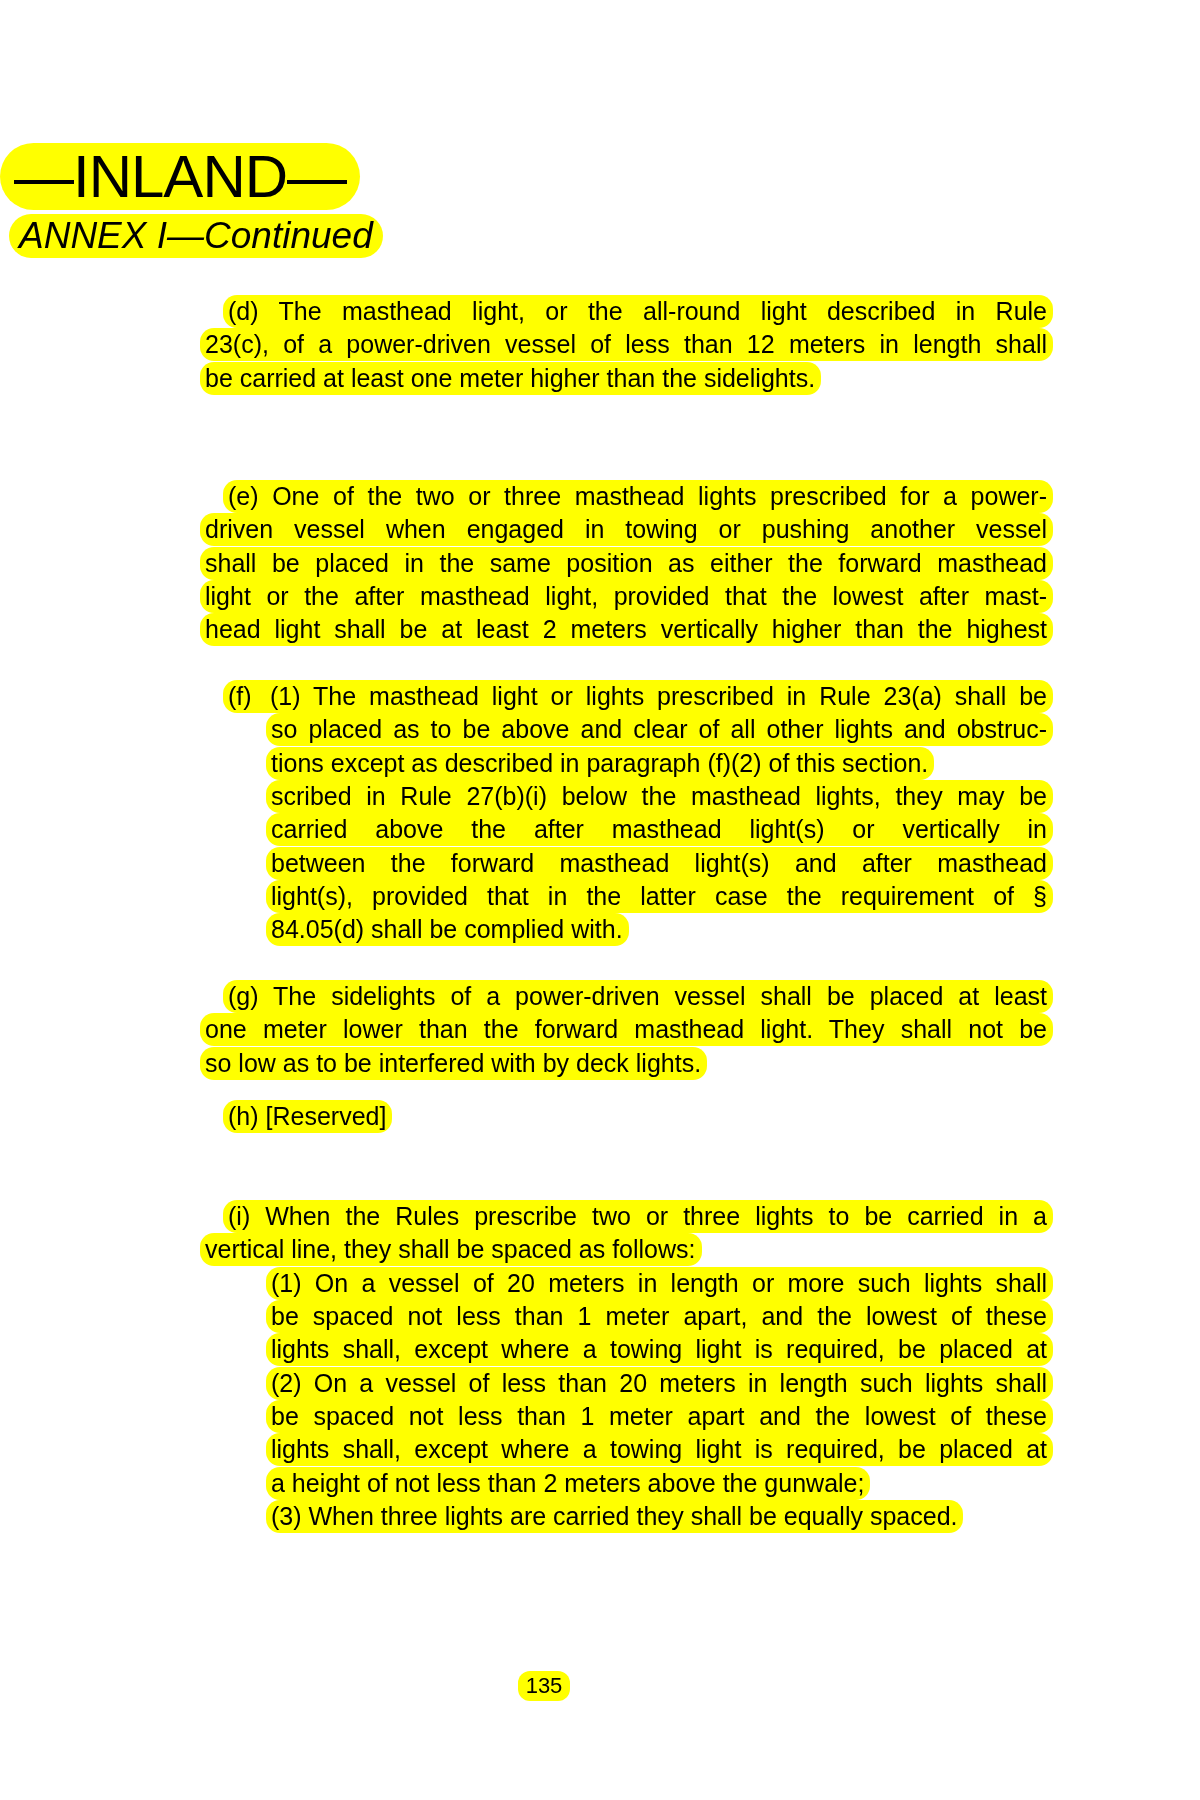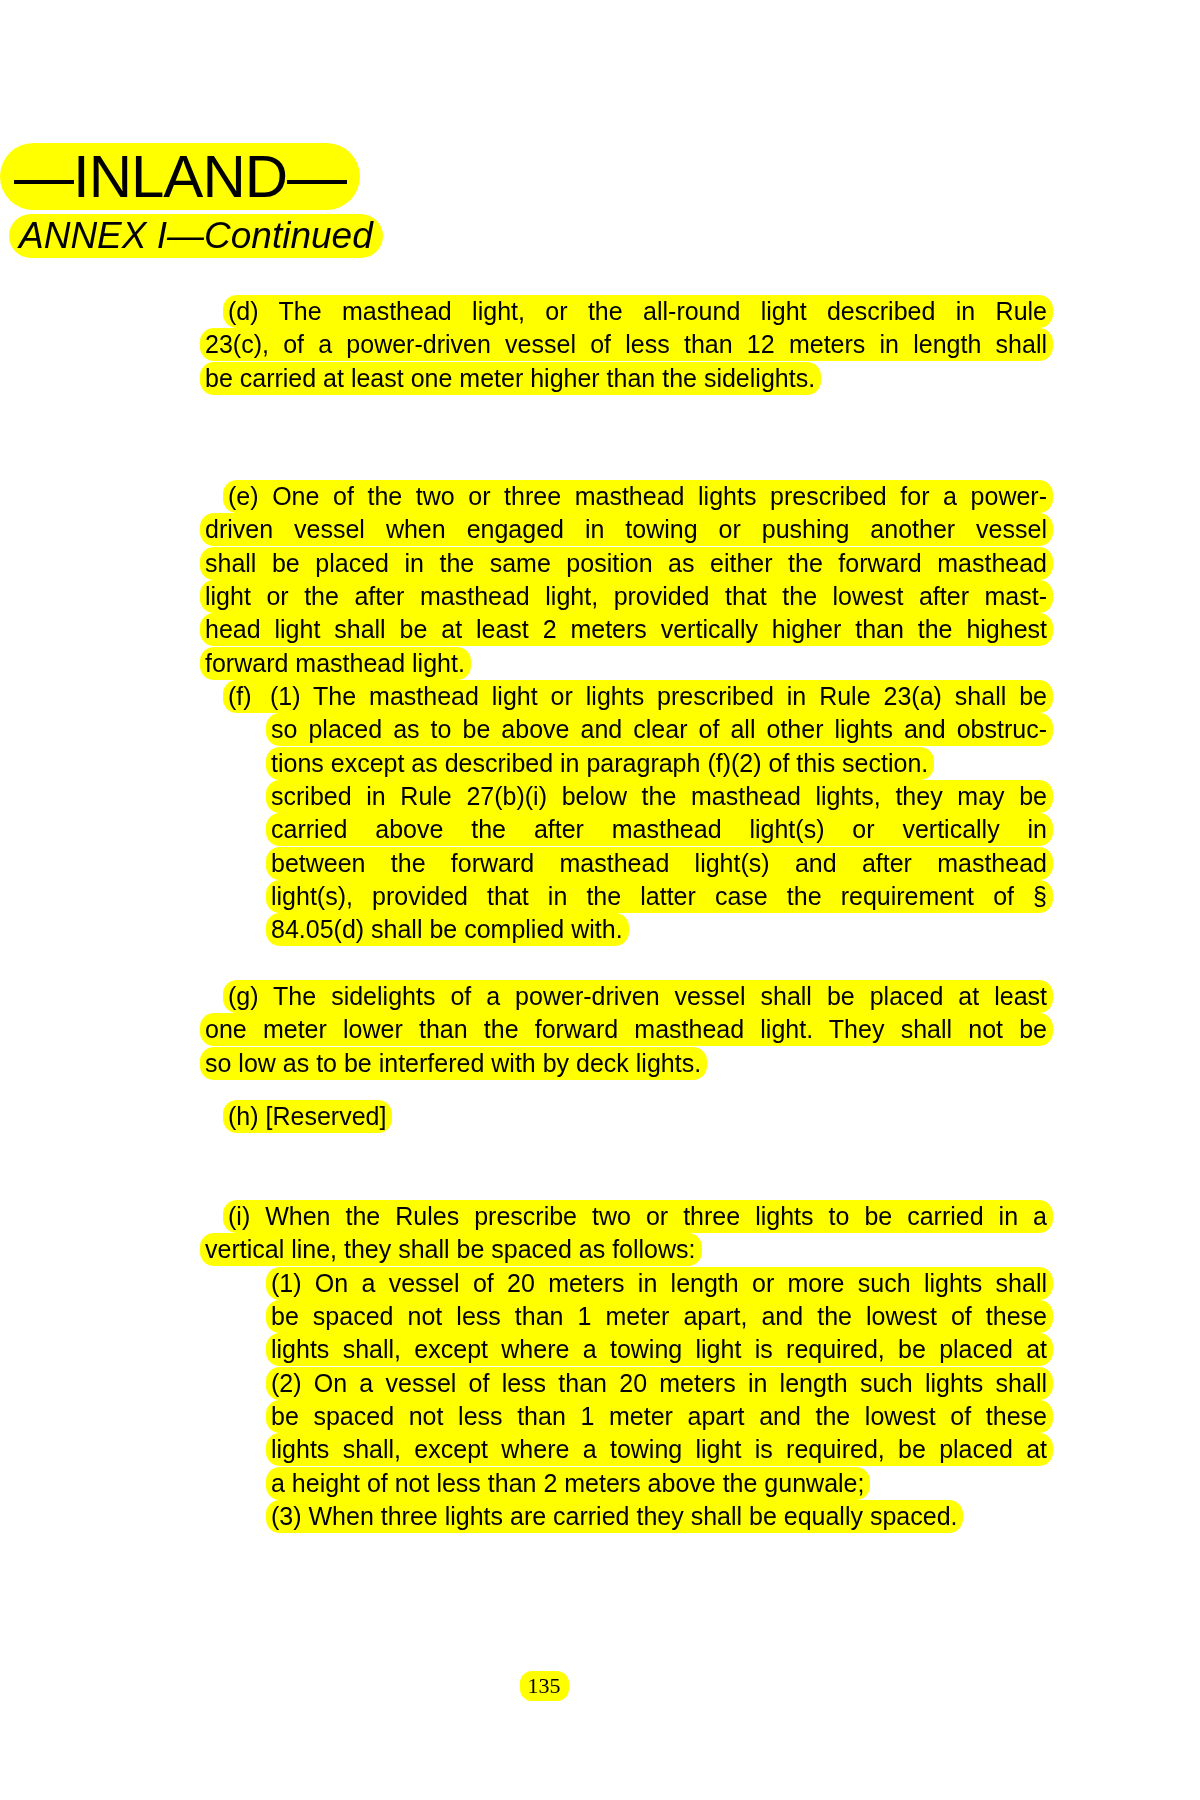--- a/index.html
+++ b/index.html
@@ -12,21 +12,21 @@
   .subtitle { top: 214px; margin-left: 9px; }
   .subtitle span { display: inline-block; font-size: 37px; line-height: 44px; font-style: italic; padding: 0 10px; border-radius: 22px; }
   .para { position: absolute; left: 200px; width: 853px; }
   .line { position: relative; height: 33.35px; font-size: 25px; line-height: 33.35px; white-space: nowrap; }
   .line span { display: inline-block; padding: 0 6px 0 5px; height: 33px; }
   .line.first { padding-left: 23px; }
   .line.sub { padding-left: 66px; }
   .line.just span { display: block; text-align: justify; text-align-last: justify; }
   .line.first.just span { display: block; }
   .line.sub.just span { display: block; }
-  .pagenum { position: absolute; top: 1671px; left: 0; width: 1088px; text-align: center; font-family: Liberation Serif, serif; }
+  .pagenum { position: absolute; top: 1671px; left: 0; width: 1088px; text-align: center; }
   .pagenum span { display: inline-block; font-size: 22px; line-height: 30px; padding: 0 8px; border-radius: 12px; }
 </style>
 </head>
 <body>
 
 <div class="title-wrap title">
   <span class="hl">—INLAND—</span>
 </div>
 <div class="title-wrap subtitle">
   <span class="hl">ANNEX I—Continued</span>
@@ -51,21 +51,20 @@
     </div>
   <div class="line just">
       <span class="hl">shall be placed in the same position as either the forward masthead</span>
     </div>
   <div class="line just">
       <span class="hl">light or the after masthead light, provided that the lowest after mast-</span>
     </div>
   <div class="line just">
       <span class="hl">head light shall be at least 2 meters vertically higher than the highest</span>
     </div>
-  <div class="line"><span class="hl">forward masthead light.</span></div>
 </div>
 
 <div class="para" style="top:680px;">
   <div class="line first" style="display:flex;">
     <span class="hl" style="display:flex; width:825px; padding:0 6px 0 5px; border-radius:14px;">
       <span style="padding:0; width:42px; background:transparent;">(f)</span>
       <span style="flex:1; padding:0; text-align:justify; text-align-last:justify; background:transparent;">(1) The masthead light or lights prescribed in Rule 23(a) shall be</span>
     </span>
   </div>
   <div class="line sub just">

